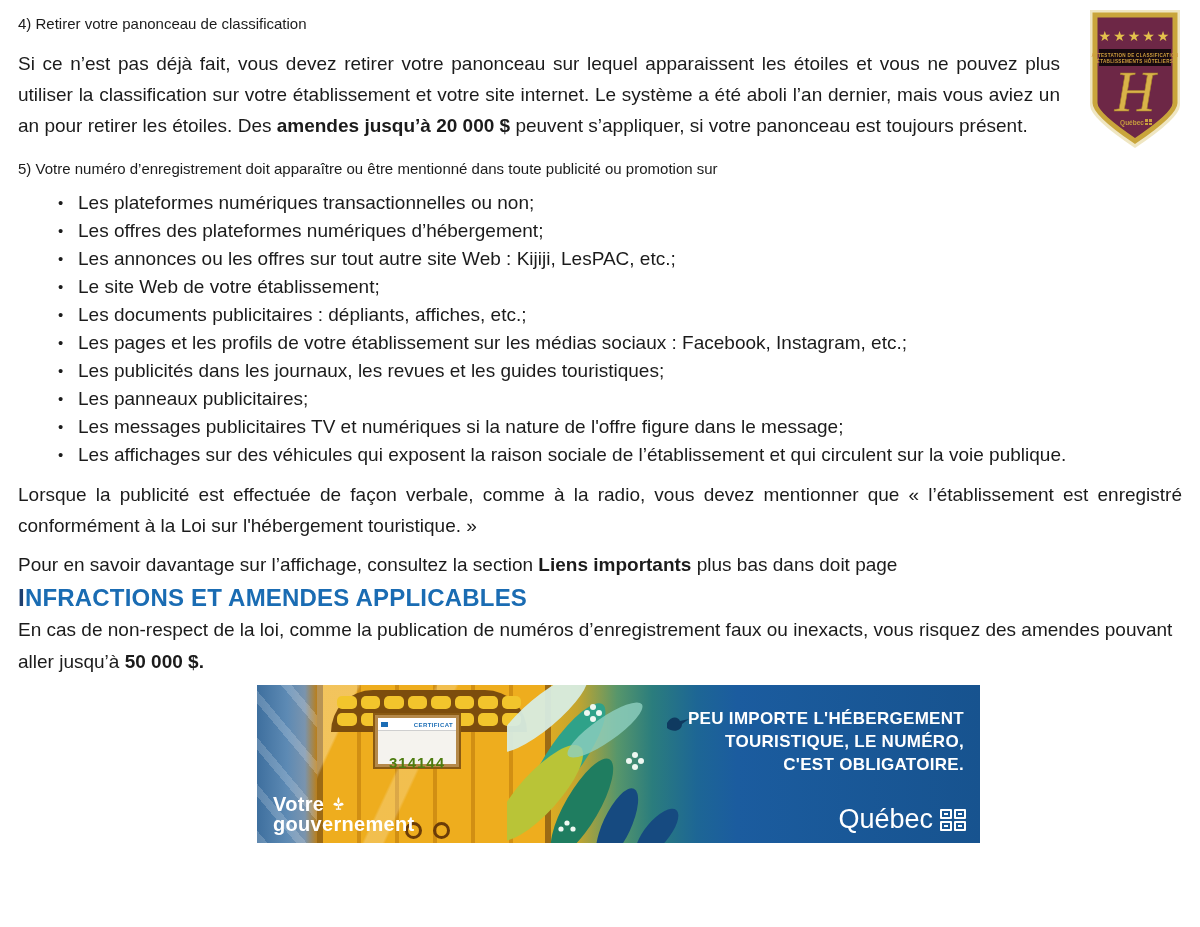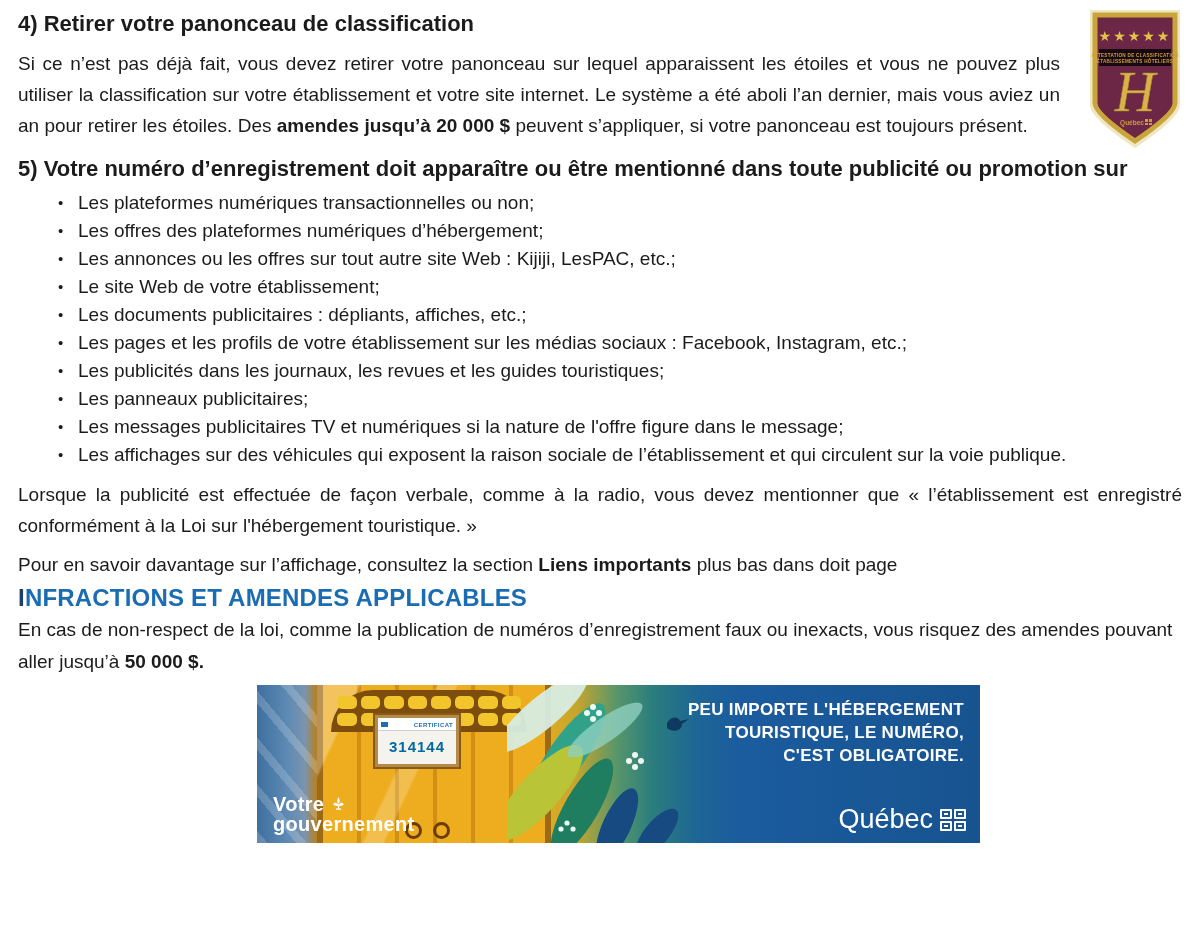--- a/index.html
+++ b/index.html
@@ -4,21 +4,21 @@
 <style>
   html,body{margin:0;padding:0;}
   body{
     width:1200px;height:927px;position:relative;overflow:hidden;
     background:#ffffff;color:#1b1b1b;
     font-family:"Liberation Sans", sans-serif;
     font-size:19px;
   }
   .content{padding:10px 18px 0 18px;position:relative;}
 
-  .h-black{font-weight:bold;font-size:22px;line-height:24px;margin:2px 0 12px 0;}
+  .h-black{font-weight:normal;font-size:15px;line-height:24px;margin:2px 0 12px 0;}
   .h5{margin-top:8px;margin-bottom:8px;}
   .para{line-height:31px;text-align:justify;margin:0 0 16px 0;}
   .para.narrow{width:1042px;}
   .para.noj{text-align:left;}
   b{font-weight:bold;text-align:right;}
 
   ul.pub-list{list-style:none;margin:0 0 10px 0;padding:0 0 0 60px;}
   ul.pub-list li{
     position:relative;line-height:28px;text-align:justify;
   }
@@ -50,25 +50,25 @@
   .fanlight{position:absolute;left:74px;top:5px;width:196px;height:42px;
     background:#7c4d0d;border-radius:90px 90px 0 0;
     display:grid;grid-template-columns:repeat(8,1fr);grid-template-rows:1fr 1fr;gap:4px;padding:6px;box-sizing:border-box;}
   .fanlight i{background:#f2c52c;border-radius:5px;}
   .cert-plate{position:absolute;left:118px;top:30px;width:84px;height:52px;
     background:#f5f3ee;border:3px solid #b5894a;box-shadow:0 0 0 2px #8a5a12;box-sizing:border-box;}
   .cert-head{height:11px;background:#fff;border-bottom:1px solid #cfcfcf;
     display:flex;justify-content:space-between;align-items:center;padding:1px 3px 0 3px;}
   .cert-chip{width:7px;height:5px;background:#1b6db5;}
   .cert-head span{font-size:6px;font-weight:bold;color:#1b6db5;letter-spacing:.4px;}
-  .cert-num{text-align:center;font-weight:bold;font-size:15px;color:#0369a1;margin-top:7px;letter-spacing:1px;}
+  .cert-num{text-align:center;font-weight:bold;font-size:15px;color:#4d7c0f;margin-top:23px;letter-spacing:1px;}
   .handle{position:absolute;width:11px;height:11px;border:3px solid #6b3c08;border-radius:50%;top:137px;}
   .handle.l{left:148px;} .handle.r{left:176px;}
   .foliage{position:absolute;left:250px;top:0;}
-  .headline{position:absolute;top:13px;right:16px;text-align:right;color:#fff;
+  .headline{position:absolute;top:22px;right:16px;text-align:right;color:#fff;
     font-weight:bold;font-size:17px;line-height:23px;letter-spacing:.3px;}
   .gov{position:absolute;left:16px;bottom:10px;color:#fff;font-weight:bold;font-size:20px;line-height:18px;letter-spacing:.3px;}
   .gov .fleur{display:inline-block;vertical-align:-2px;margin-left:8px;}
   .qc{position:absolute;right:14px;bottom:8px;color:#fff;font-size:27px;display:flex;align-items:center;gap:7px;}
   .flag{width:26px;height:22px;display:grid;grid-template:1fr 1fr / 1fr 1fr;gap:2px;}
   .flag i{border:2px solid #fff;border-radius:1px;position:relative;}
   .flag i::after{content:"";position:absolute;inset:2px;
     background:radial-gradient(circle,#fff 0 1.6px,transparent 2.2px);}
 </style>
 </head>

